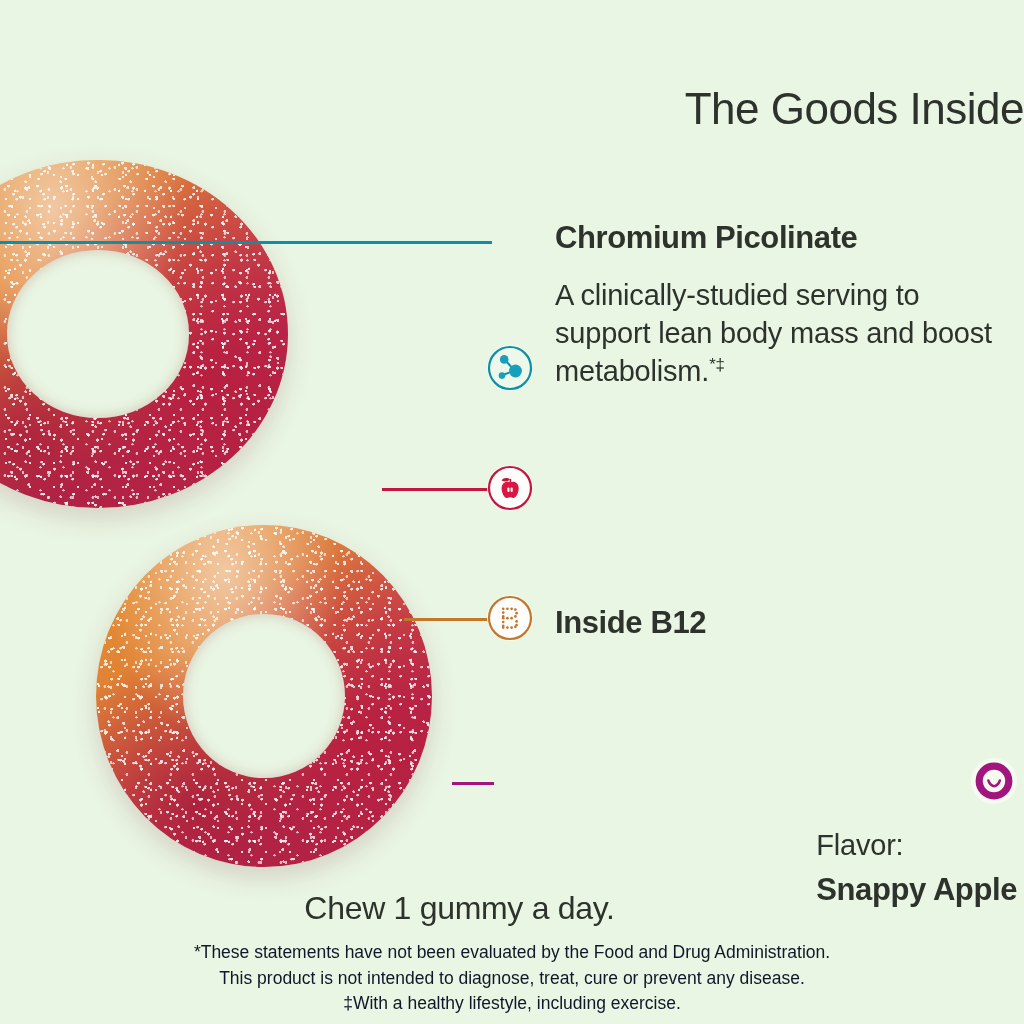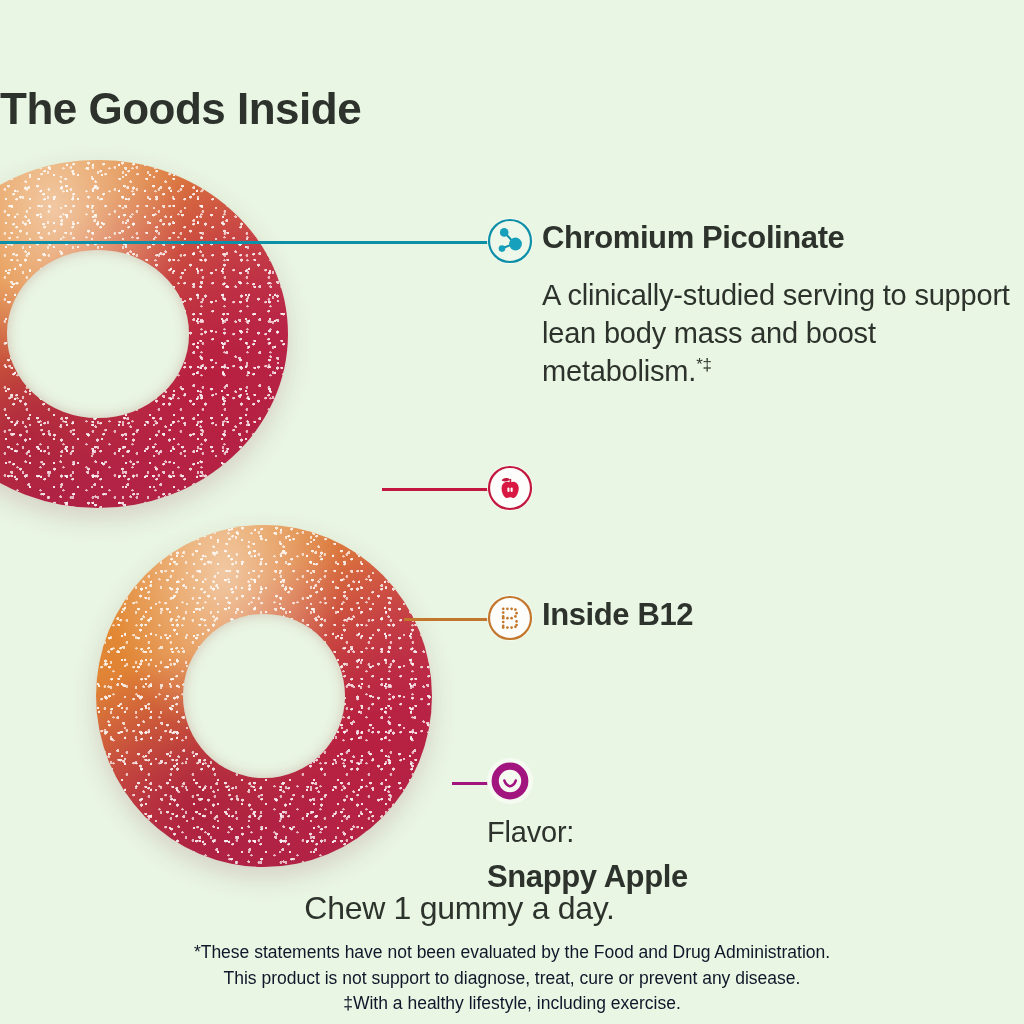--- a/index.html
+++ b/index.html
@@ -8,22 +8,22 @@
     background:#e9f6e3;
     font-family:"Liberation Sans", sans-serif;
     color:#2d332c;
     position:relative;
     overflow:hidden;
   }
 
   
   .page-title{
     position:absolute; top:84px; left:0; width:1024px;
-    text-align:left;
-    font-size:44px; font-weight:bold; letter-spacing:-0.5px;
+    text-align:right;
+    font-size:44px; font-weight:normal; letter-spacing:-0.5px;
     color:#2d332c;
   }
 
   
   .gummy{ position:absolute; border-radius:50%; }
   .gummy .ring{
     position:absolute; inset:0; border-radius:50%;
     background:
       radial-gradient(circle at 50% 50%, rgba(233,246,227,1) 0 25.5%, rgba(233,246,227,0) 26.5%),
       radial-gradient(circle at 30% 82%, rgba(168,28,60,.85) 0%, rgba(168,28,60,0) 42%),
@@ -73,21 +73,21 @@
   #gummy-2{ left:96px;  top:525px; width:336px; height:342px; }
 
   
   .connector{ position:absolute; height:0; border-top-width:3px; border-top-style:solid; }
   #line-chromium{ left:0px;   top:241px; width:492px; border-color:#0e8fa8; }
   #line-acv{      left:382px; top:488px; width:110px; border-color:#c2173f; }
   #line-b12{      left:404px; top:618px; width:88px;  border-color:#c2772c; }
   #line-flavor{   left:452px; top:782px; width:42px;  border-color:#a2157f; }
 
   
-  .row{ position:absolute; display:flex; align-items:flex-start; gap:9px; }
+  .row{ position:absolute; display:flex; align-items:flex-end; gap:22px; }
   #row-chromium{ left:487px; top:218px; width:530px; }
   #row-acv{      left:487px; top:465px; width:530px; }
   #row-b12{      left:487px; top:595px; width:530px; }
   #row-flavor{   left:487px; top:758px; width:530px;flex-direction:column; }
 
   .icon-badge{
     width:46px; height:46px; flex:0 0 46px;
     border-radius:50%; position:relative; background:#f6fbf2;
   }
   .icon-badge svg{ display:block; width:46px; height:46px; }
@@ -210,15 +210,15 @@
   <div class="copy">
     <div class="flavor-label">Flavor:</div>
     <div class="flavor-value">Snappy Apple</div>
   </div>
 </div>
 
 <div class="directions">Chew 1 gummy a day.</div>
 
 <div class="disclaimer">
   <div>*These statements have not been evaluated by the Food and Drug Administration.</div>
-  <div>This product is not support to diagnose, treat, cure or prevent any disease.</div>
+  <div>This product is not intended to diagnose, treat, cure or prevent any disease.</div>
   <div>‡With a healthy lifestyle, including exercise.</div>
 </div>
 
 </body></html>

